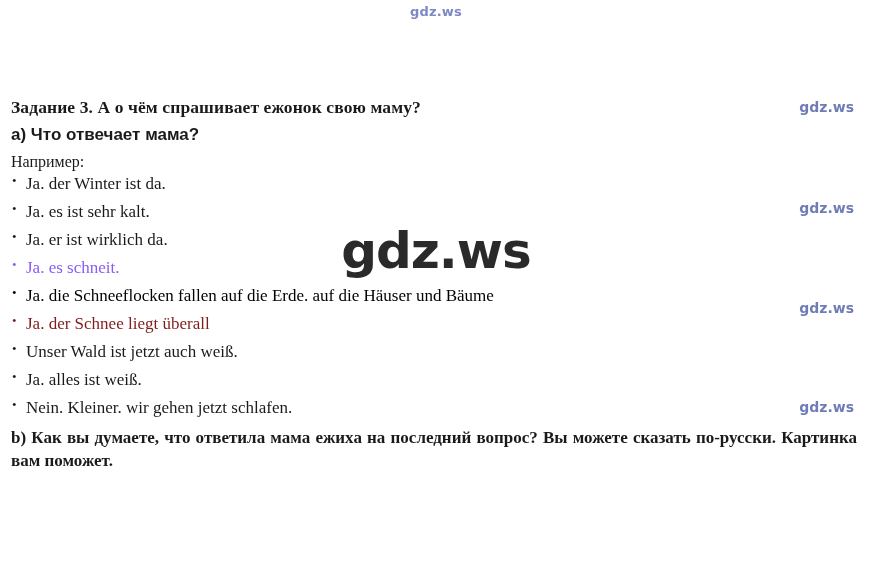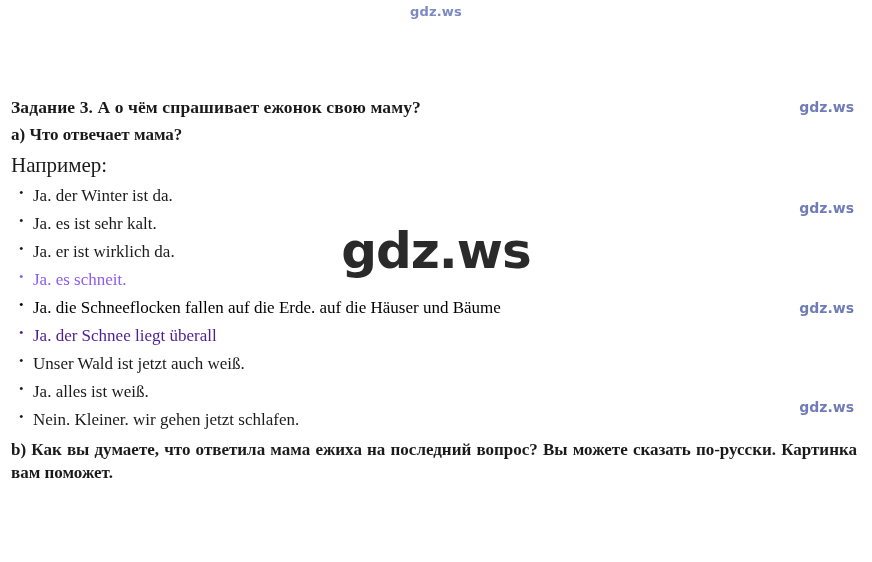--- a/index.html
+++ b/index.html
@@ -75,57 +75,57 @@
   .task-title {
     font-family: "Liberation Serif", serif;
     font-weight: bold;
     font-size: 17.5px;
     line-height: 1.32;
     margin: 0 0 5px 0;
     letter-spacing: 0.1px;
   }
 
   .sub-q {
-    font-family: Liberation Serif, serif;
+    font-family: Liberation Sans, sans-serif;
     font-weight: bold;
     font-size: 17px;
     line-height: 1.3;
     margin: 0 0 6px 0;
   }
 
   .example-label {
-    font-size: 21px;
+    font-size: 16px;
     line-height: 1.3;
     margin: 0 0 2px 0;
   }
 
   ul.answers {
     list-style: none;
-    margin: 8px;
+    margin: 1px;
     padding: 0;
   }
   ul.answers li {
     font-size: 17px;
     line-height: 1.0;
     padding: 0 0 0 14px;
     margin: 0 0 11px 0;
     position: relative;
     white-space: nowrap;
   }
   ul.answers li::before {
     content: "\2022";
     position: absolute;
     left: 0;
     top: -1px;
     font-size: 13px;
   }
   
   .fade-1 { color: #8b5cf6; }
   .fade-2 { color: #000000; }
-  .fade-3 { color: #4c1d95; }
+  .fade-3 { color: #7f1d1d; }
 
   .b-part {
     margin: 8px 0 0 0;
     font-family: "Liberation Serif", serif;
     font-weight: bold;
     font-size: 17px;
     line-height: 1.35;
     text-align: justify;
     width: 846px;
   }

